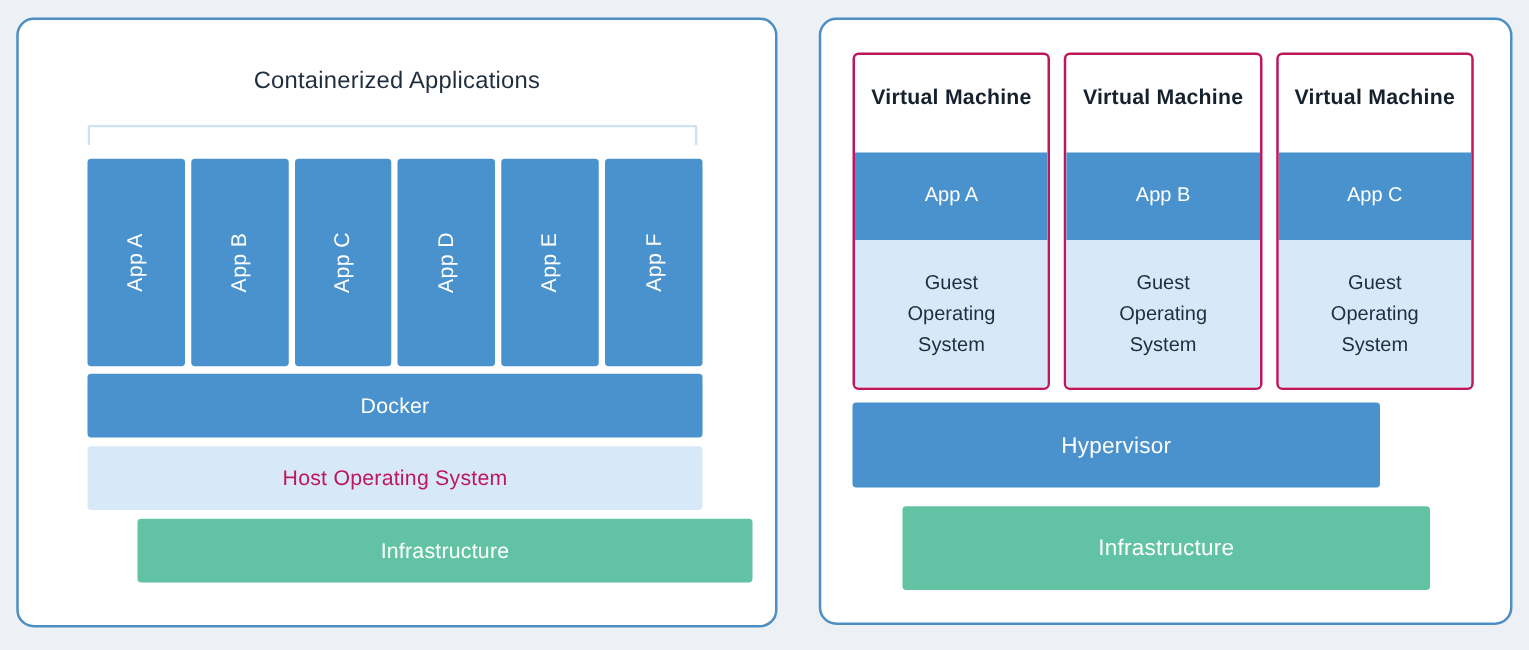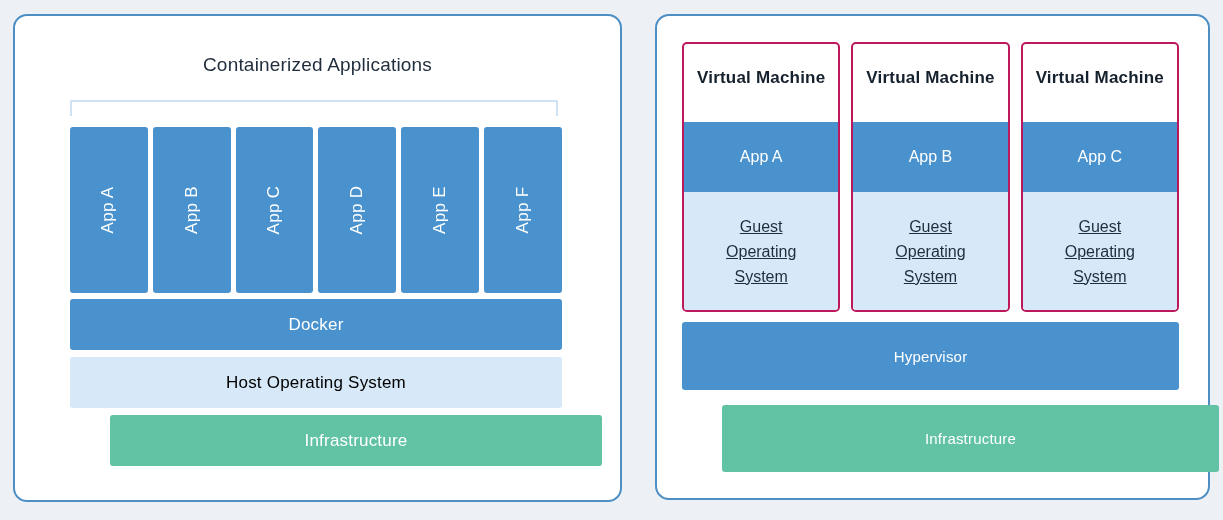--- a/index.html
+++ b/index.html
@@ -57,21 +57,21 @@
     width:492px; height:51px;
     border-radius:3px;
     display:flex; align-items:center; justify-content:center;
     font-size:17px; letter-spacing:0.2px;text-align:center;
   }
   .layer-docker { top:283px; }
   .layer-hos    { top:341px; }
   .layer-infra  { top:399px; }
 
   .fill-blue      { background:#4992ce; color:#ffffff; }
-  .fill-lightblue { background:#d7e9f8; color:#000000; }
+  .fill-lightblue { background:#d7e9f8; color:#be185d; }
   .fill-green     { background:#61c2a4; color:#ffffff;margin-left:40px; }
 
   
   .vm-row {
     position:absolute; left:25px; top:26px;
     width:497px; height:270px;
     display:flex; gap:11px;
   }
   .vm-box {
     flex:1;
@@ -94,28 +94,27 @@
     display:flex; align-items:center; justify-content:center;
     font-size:16px;
   }
   .vm-os {
     flex:1;
     background:#d7e9f8; color:#1f2d3d;
     display:flex; align-items:center; justify-content:center;
     text-align:center;
     font-size:16px; line-height:25px;
     padding:0 22px;
-    text-decoration:underline;
   }
   .layer-right {
     position:absolute; left:25px;
-    width:497px;
+    width:422px;
     border-radius:3px;
     display:flex; align-items:center; justify-content:center;
-    font-size:15px; letter-spacing:0.2px;
+    font-size:18px; letter-spacing:0.2px;
   }
   .layer-hypervisor { top:306px; height:68px; }
   .layer-infra2     { top:389px; height:67px; }
 </style>
 </head>
 <body>
 
 <div class="stage">
 
   <section class="panel panel-left">

